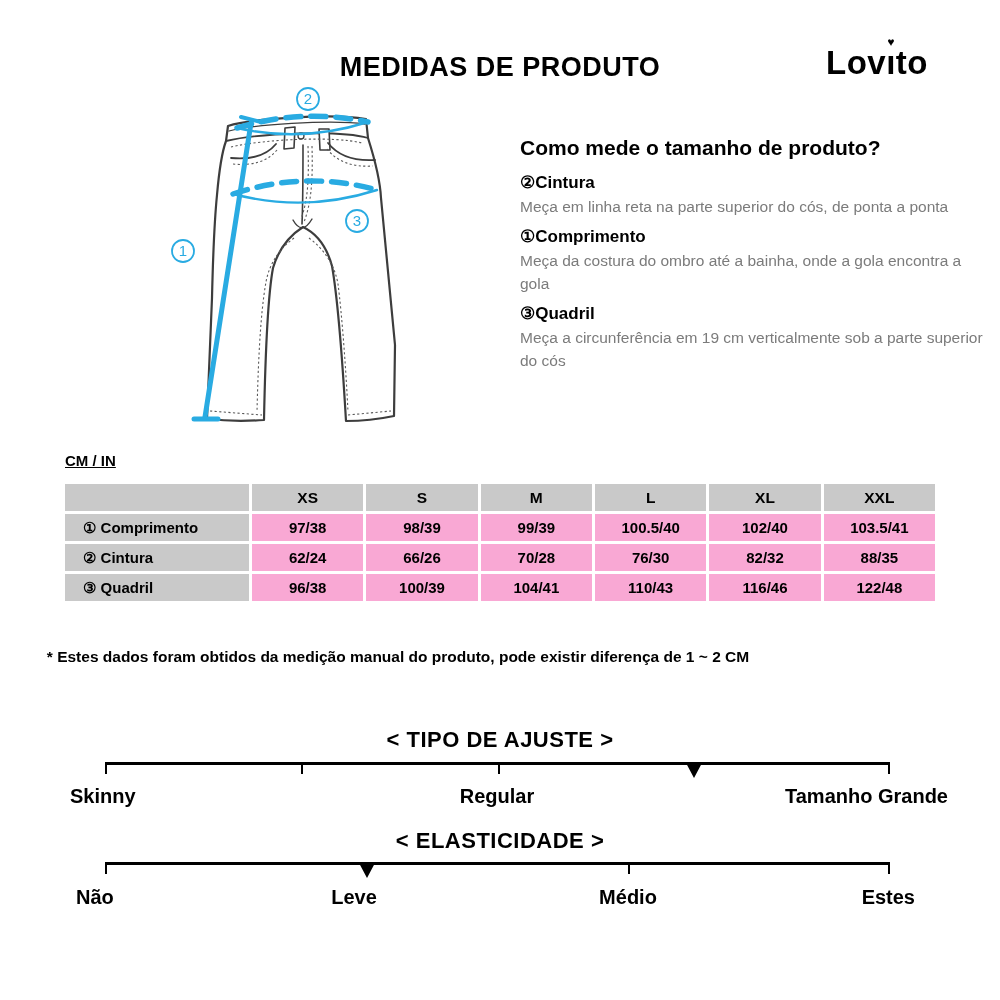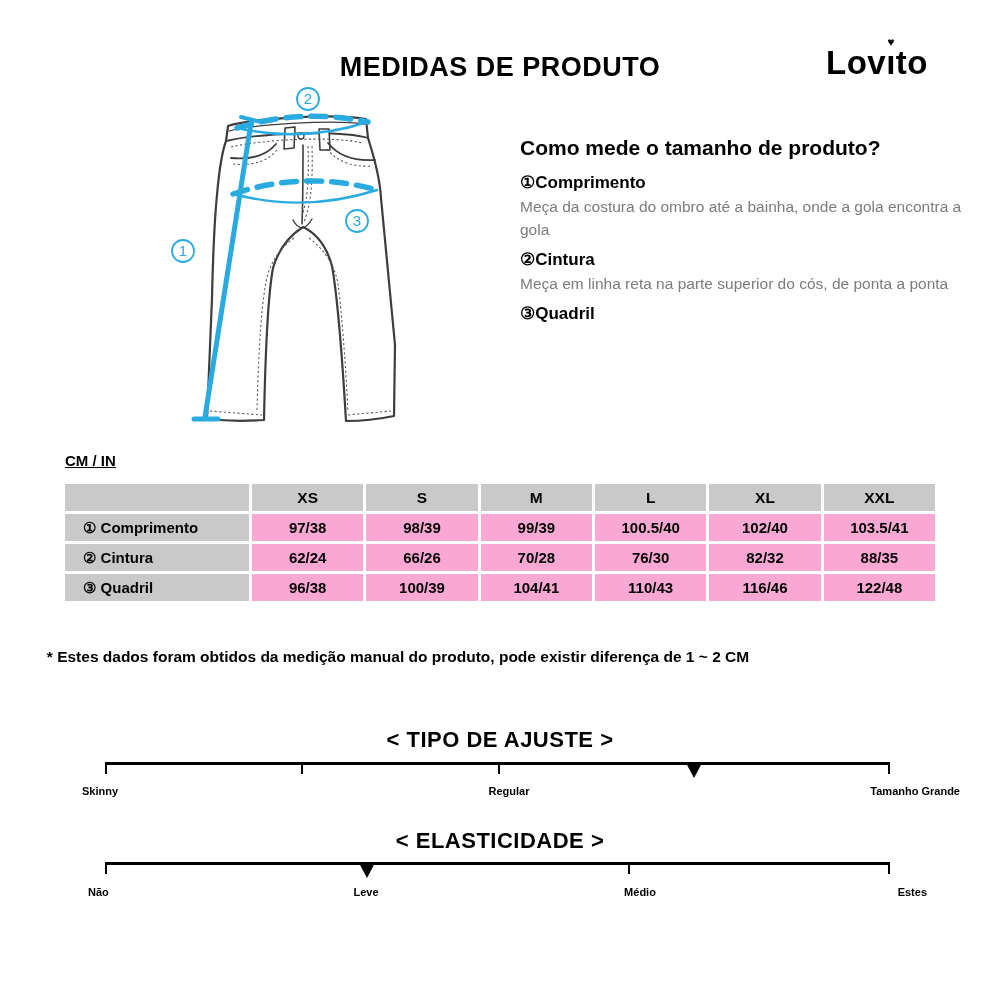--- a/index.html
+++ b/index.html
@@ -61,21 +61,21 @@
     border-top:3px solid #000;
   }
   .sline .tick{
     position:absolute;top:0;width:2px;height:9px;background:#000;display:block;
   }
   .sline .marker{
     position:absolute;top:-2px;width:0;height:0;display:block;
     border-left:8px solid transparent;border-right:8px solid transparent;
     border-top:15px solid #000;transform:translateX(-50%);
   }
-  .slabels{position:absolute;left:70px;width:878px;height:22px;font-size:11px;font-weight:bold;margin-left:12px;}
+  .slabels{position:absolute;left:70px;width:878px;height:22px;font-size:20px;font-weight:bold;}
   .slabels span{position:absolute;white-space:nowrap;}
   .sl1 .a{left:0;}
   .sl1 .b{left:427px;transform:translateX(-50%);}
   .sl1 .c{right:0;}
   .sl2 .a{left:6px;}
   .sl2 .b{left:284px;transform:translateX(-50%);text-align:right;}
   .sl2 .c{left:558px;transform:translateX(-50%);}
   .sl2 .d{right:33px;}
   .t1{top:727px;} .l1{top:762px;} .lb1{top:785px;}
   .t2{top:828px;} .l2{top:862px;} .lb2{top:886px;}
@@ -150,29 +150,30 @@
     <g fill="#29ABE2" stroke="none" font-family="Liberation Sans, sans-serif" font-size="15" text-anchor="middle">
       <text x="183" y="256">1</text>
       <text x="308" y="104">2</text>
       <text x="357" y="226">3</text>
     </g>
   </svg>
 
   <div class="guide">
     <h2>Como mede o tamanho de produto?</h2>
     <div>
+      <div class="gl">②Cintura</div>
+      <div class="gd">Meça em linha reta na parte superior do cós, de ponta a ponta</div>
+    </div>
+    <div>
       <div class="gl">①Comprimento</div>
       <div class="gd">Meça da costura do ombro até a bainha, onde a gola encontra a gola</div>
     </div>
     <div>
-      <div class="gl">②Cintura</div>
-      <div class="gd">Meça em linha reta na parte superior do cós, de ponta a ponta</div>
-    </div>
-    <div>
       <div class="gl">③Quadril</div>
+      <div class="gd">Meça a circunferência em 19 cm verticalmente sob a parte superior do cós</div>
     </div>
   </div>
 
   <div class="tablewrap">
     <div class="unit">CM / IN</div>
     <table class="size">
       <colgroup>
           <col class="c0">
           <col>
           <col>

